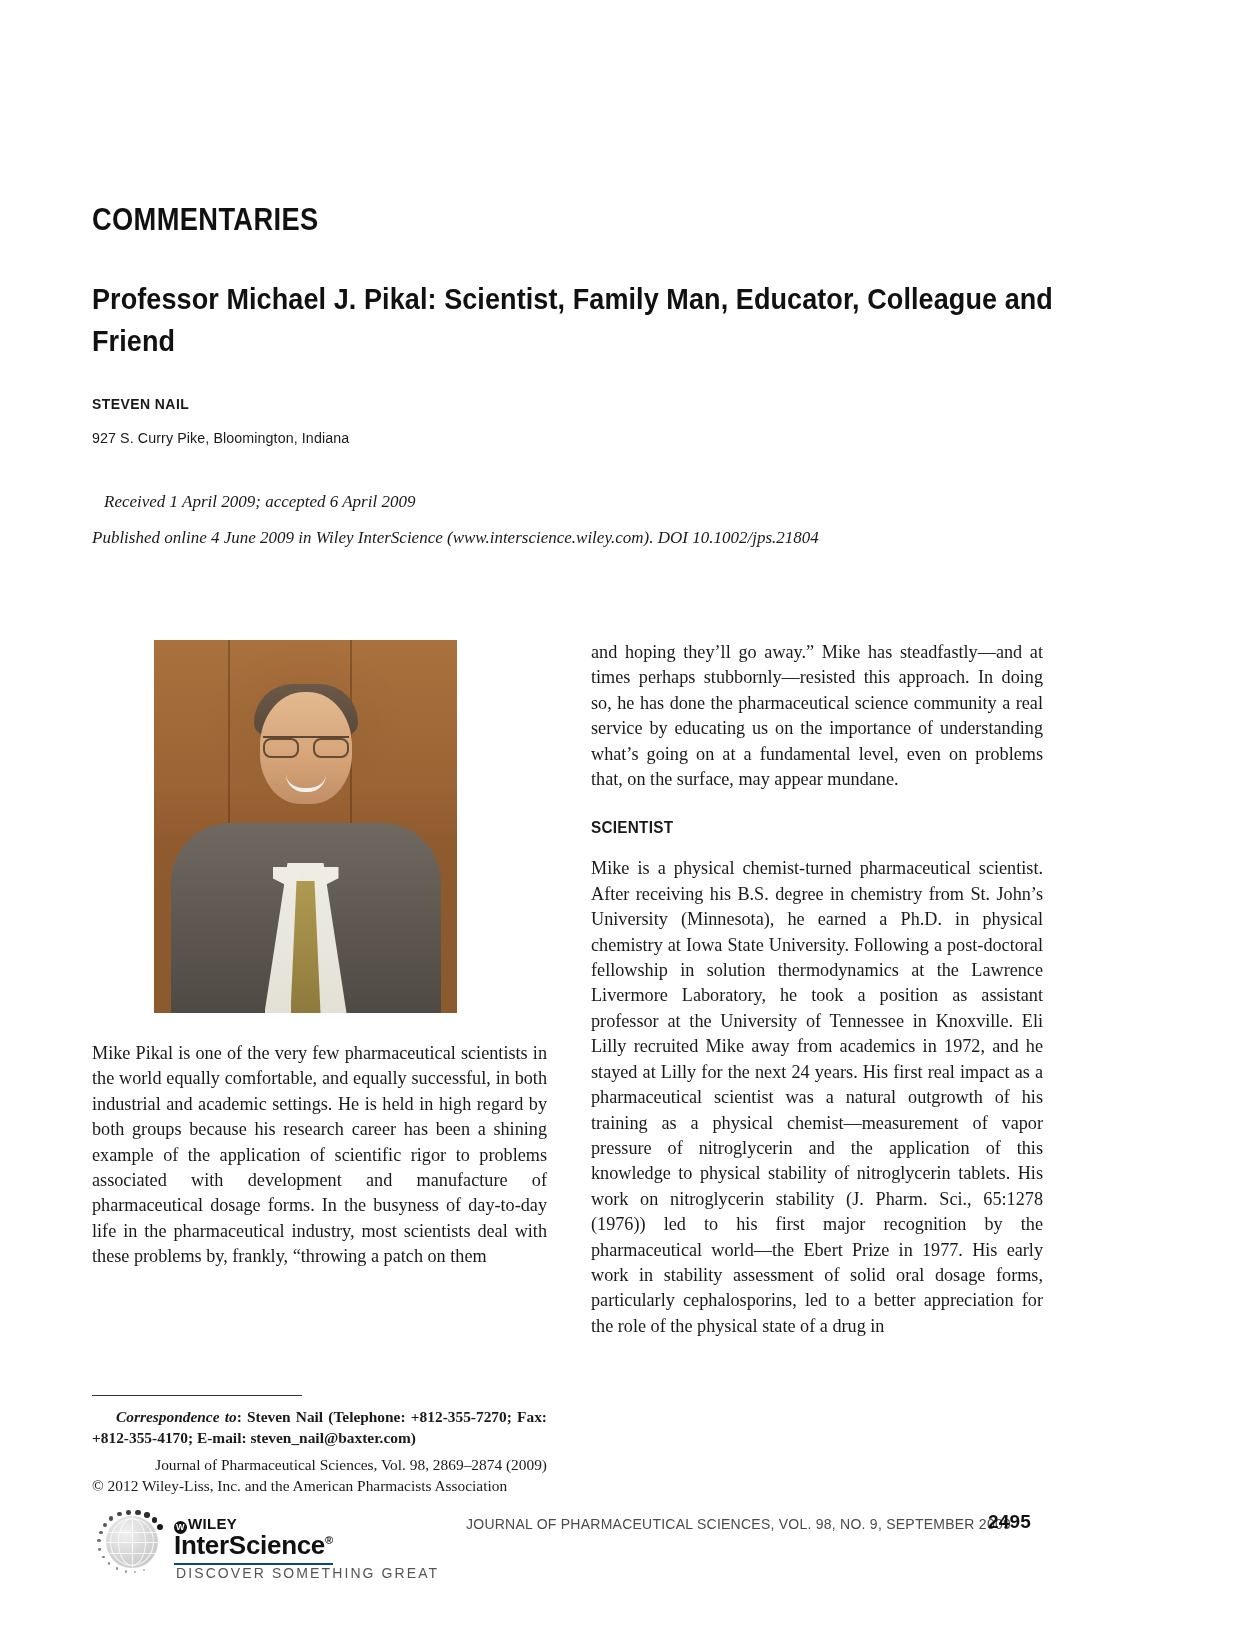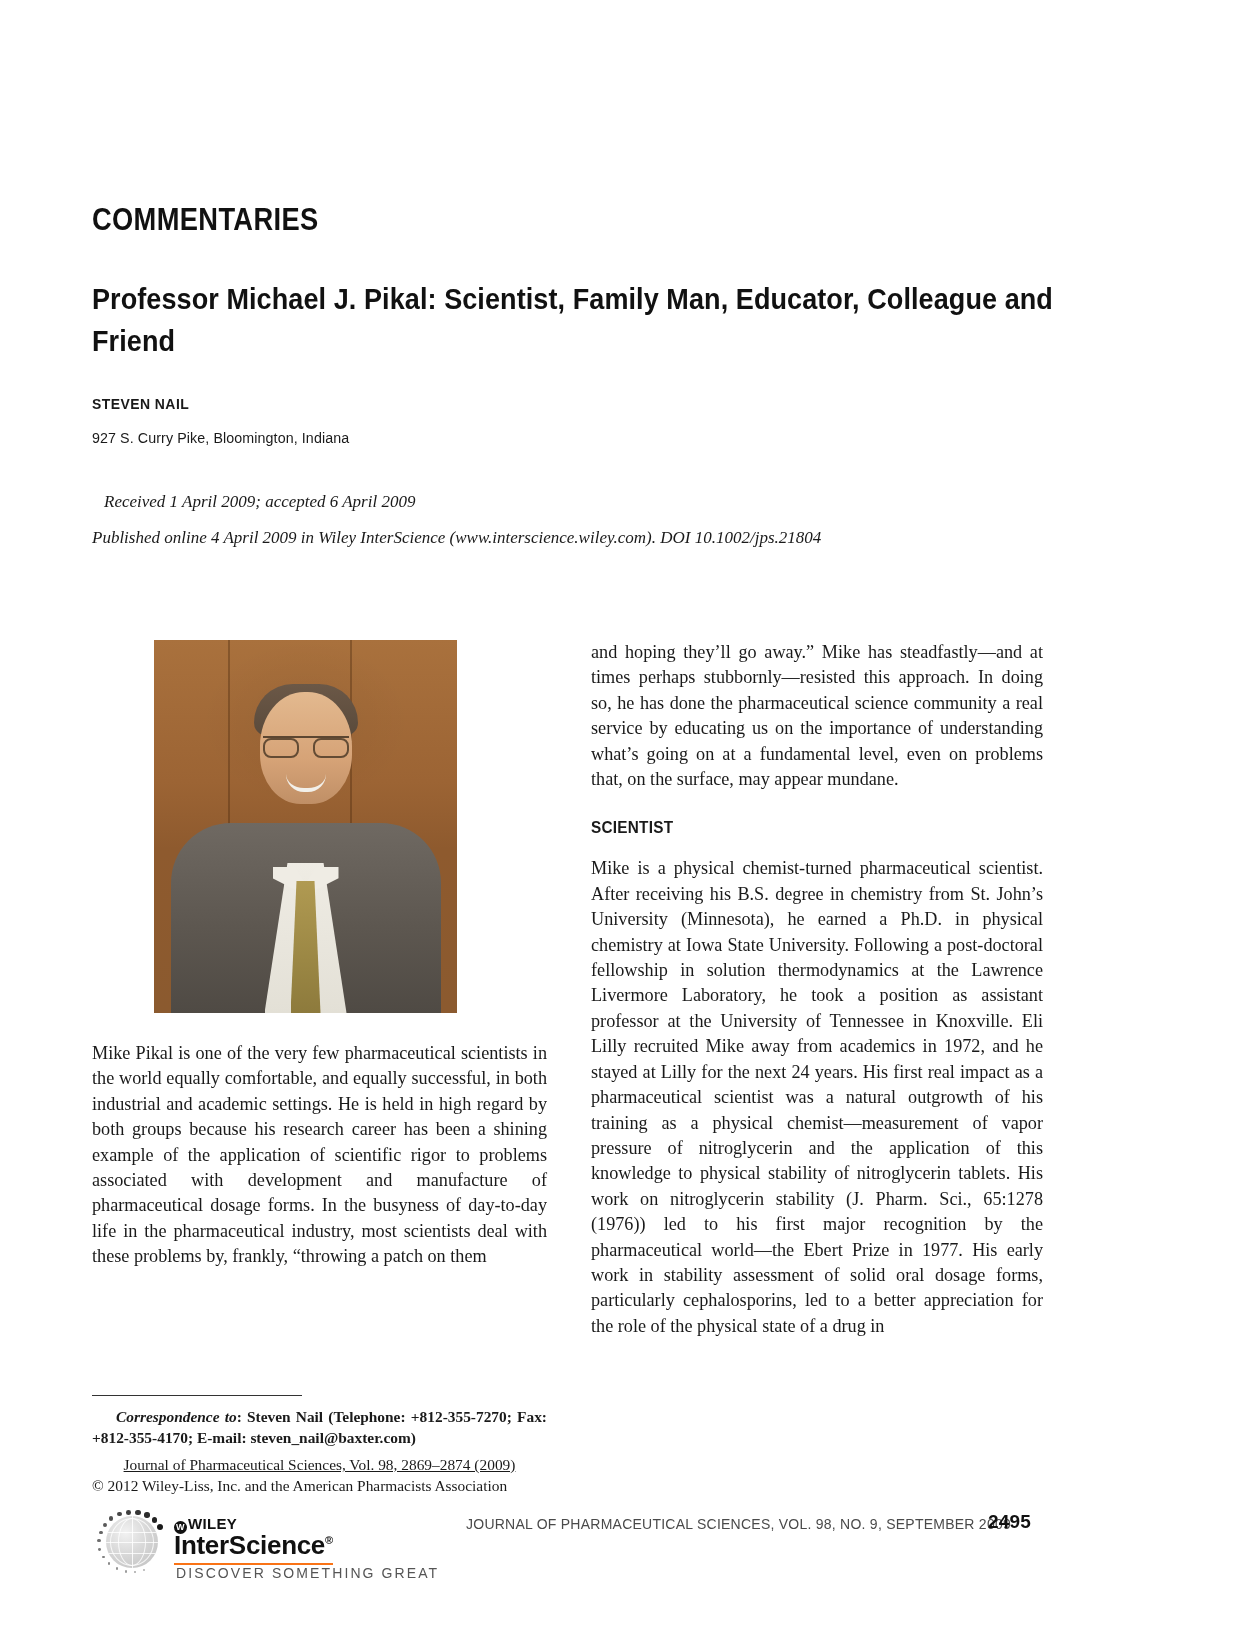--- a/index.html
+++ b/index.html
@@ -246,21 +246,21 @@
     margin-bottom: 11px;
   }
   .footnote p {
     margin: 0;
     font-size: 15.4px;
     line-height: 20.6px;
     text-align: justify;
   }
   .footnote .corr { text-indent: 24px; font-weight: bold; }
   .footnote .corr em { font-style: italic; }
-  .footnote .jps { margin-top: 7px; text-align: center; text-decoration: underline; }
+  .footnote .jps { margin-top: 7px; text-align: right; }
   .footnote .cpr { text-align: left; }
 
   
   .logo {
     position: absolute;
     left: 92px;
     top: 1507px;
     width: 250px;
     height: 68px;
   }
@@ -330,21 +330,21 @@
   }
   .logo .interscience {
     position: absolute;
     left: 82px; top: 23px;
     font-family: "Liberation Sans", sans-serif;
     font-weight: bold;
     font-size: 26px;
     letter-spacing: -0.3px;
     color: #111;
     white-space: nowrap;
-    border-bottom: 2px solid #f97316;
+    border-bottom: 2px solid #0c4a6e;
     padding-bottom: 2px;
   }
   .logo .interscience sup {
     font-size: 11px;
     vertical-align: super;
   }
   .logo .tagline {
     position: absolute;
     left: 84px; top: 58px;
     font-family: "Liberation Sans", sans-serif;
@@ -383,21 +383,21 @@
 <div class="page">
 
   <div class="masthead">
     <div class="commentaries">COMMENTARIES</div>
     <div class="article-title">Professor Michael J. Pikal: Scientist, Family Man, Educator, Colleague and Friend</div>
   </div>
 
   <div class="author-name">STEVEN NAIL</div>
   <div class="author-address">927 S. Curry Pike, Bloomington, Indiana</div>
   <div class="history">Received 1 April 2009; accepted 6 April 2009</div>
-  <div class="published">Published online 4 April 2009 in Wiley InterScience (www.interscience.wiley.com). DOI 10.1002/jps.21804</div>
+  <div class="published">Published online 4 June 2009 in Wiley InterScience (www.interscience.wiley.com). DOI 10.1002/jps.21804</div>
 
   <div class="col-left">
     <div class="portrait">
       <span class="seam s1"></span>
       <span class="seam s2"></span>
       <span class="body"></span>
       <span class="shirt"></span>
       <span class="collar"></span>
       <span class="tie"></span>
       <span class="hair"></span>

